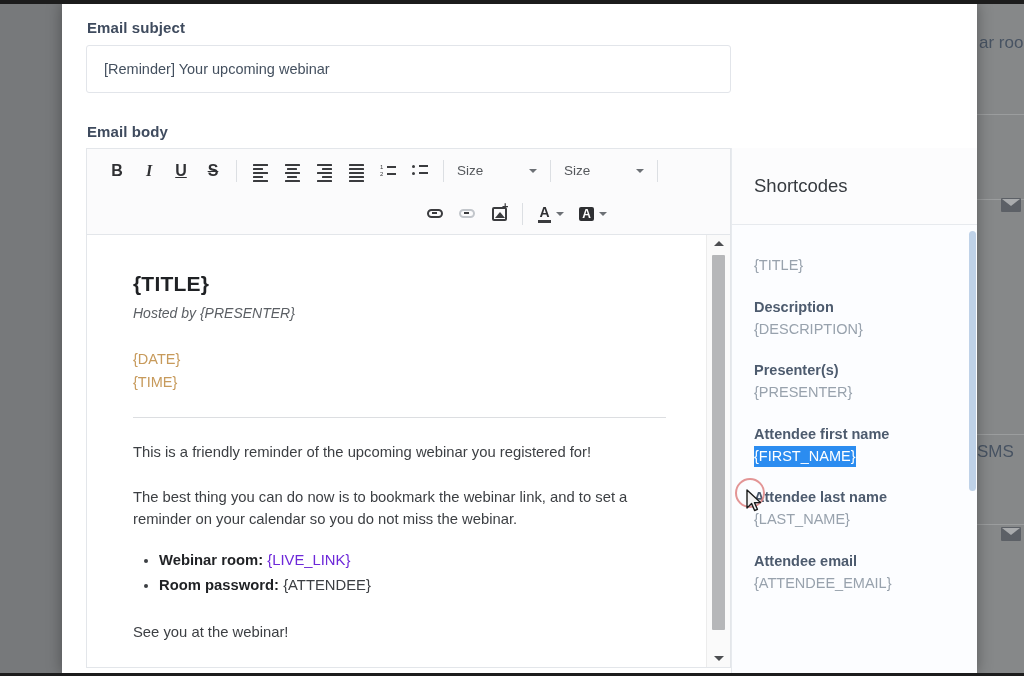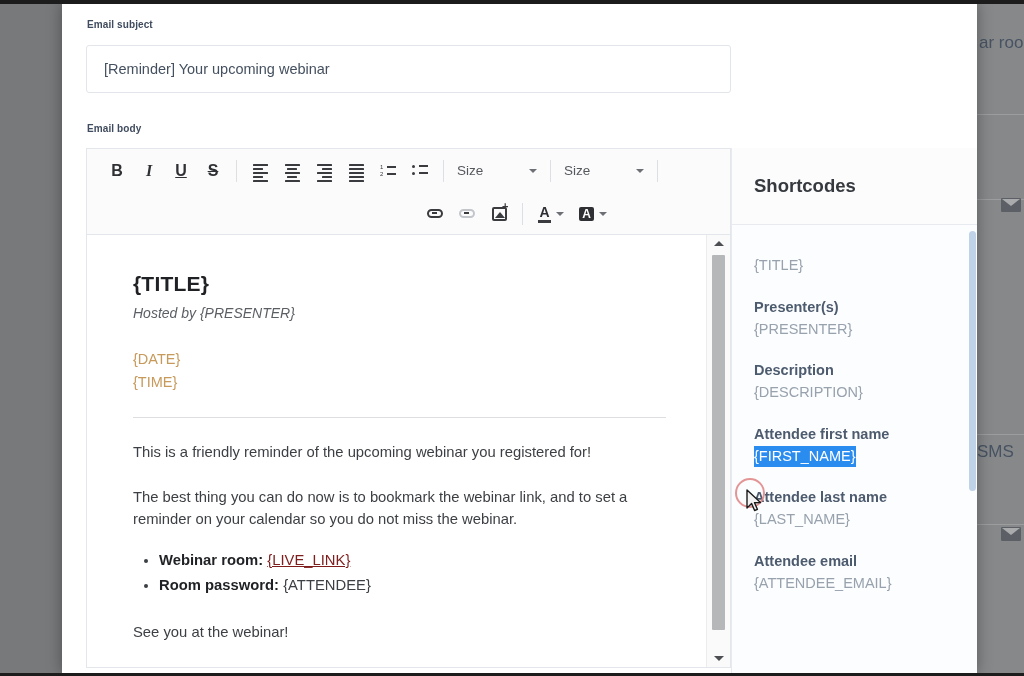--- a/index.html
+++ b/index.html
@@ -44,21 +44,21 @@
   
   #modal {
     position: absolute; left: 62px; top: 3px;
     width: 915px; height: 670px;
     background: #ffffff;
     box-shadow: 0 0 14px rgba(0,0,0,.35);
     overflow: hidden;
   }
 
   .field-label {
-    font-size: 10px; font-weight: bold; color: #3f4b5e;
+    font-size: 15px; font-weight: bold; color: #3f4b5e;
     letter-spacing: .1px;
   }
   #lbl-subject { position: absolute; left: 25px; top: 16px; }
   #lbl-body    { position: absolute; left: 25px; top: 120px; }
 
   #subject-input {
     position: absolute; left: 24px; top: 42px;
     width: 645px; height: 48px;
     border: 1px solid #e2e5ea; border-radius: 3px;
     background: #fff;
@@ -149,21 +149,21 @@
   }
   #doc-title { font-size: 21px; font-weight: bold; color: #1f2124; letter-spacing: .2px; }
   #doc-host { font-style: italic; font-size: 14px; color: #5b5f64; margin-top: 4px; }
   .doc-datetime { color: #c79a5b; font-size: 14.5px; line-height: 1.62; }
   #doc-date { margin-top: 24px; }
   #doc-hr { border: none; border-top: 1px solid #dcdee1; margin: 22px 0 0 0; width: 100%; }
   .doc-p { margin-top: 24px; font-size: 14.8px; color: #3c3f43; }
   #doc-list { margin: 20px 0 0 26px; font-size: 14.8px; }
   #doc-list li { margin-bottom: 3px; }
   #doc-list b { color: #1f2124; }
-  .doc-link { color: #7f1d1d; text-decoration: underline; }
+  .doc-link { color: #6d28d9; }
   #doc-closing { margin-top: 26px; font-size: 14.8px; }
 
   
   #ed-scroll {
     position: absolute; right: 0; top: 0; width: 24px; height: 100%;
     background: #fafafa; border-left: 1px solid #ececec;
   }
   .ed-arrow {
     position: absolute; left: 0; width: 24px; height: 17px;
     display: flex; align-items: center; justify-content: center;
@@ -184,21 +184,21 @@
     position: absolute; left: 669px; top: 145px;
     width: 246px; height: 525px;
     background: #fff;
     border-left: 1px solid #e7eaee;
   }
   #sc-header {
     height: 77px; background: #fcfcfd;
     border-bottom: 1px solid #e7eaee;
     display: flex; align-items: center; padding-left: 22px;
   }
-  #sc-title { font-size: 18.5px; color: #363a3f; font-weight: bold; }
+  #sc-title { font-size: 18.5px; color: #363a3f; }
   #sc-list {
     position: relative;
     height: 448px;
     background: #fcfdff;
     padding: 30px 22px 0 22px;
     overflow: hidden;
   }
   .sc-item { margin-bottom: 20px; }
   .sc-name { font-size: 14.5px; font-weight: bold; color: #4d5b6e; line-height: 1.5; }
   .sc-code { font-size: 14.5px; color: #98a2ad; line-height: 1.5; display: inline-block; }
@@ -400,27 +400,27 @@
     <div id="sc-header">
       <span id="sc-title">Shortcodes</span>
     </div>
     <div id="sc-list">
 
       <div class="sc-item">
         <div><span class="sc-code">{TITLE}</span></div>
       </div>
 
       <div class="sc-item">
+        <div class="sc-name">Description</div>
+        <div><span class="sc-code">{DESCRIPTION}</span></div>
+      </div>
+
+      <div class="sc-item">
         <div class="sc-name">Presenter(s)</div>
         <div><span class="sc-code">{PRESENTER}</span></div>
-      </div>
-
-      <div class="sc-item">
-        <div class="sc-name">Description</div>
-        <div><span class="sc-code">{DESCRIPTION}</span></div>
       </div>
 
       <div class="sc-item">
         <div class="sc-name">Attendee first name</div>
         <div><span class="sc-code selected">{FIRST_NAME}</span></div>
       </div>
 
       <div class="sc-item">
         <div class="sc-name">Attendee last name</div>
         <div><span class="sc-code">{LAST_NAME}</span></div>

